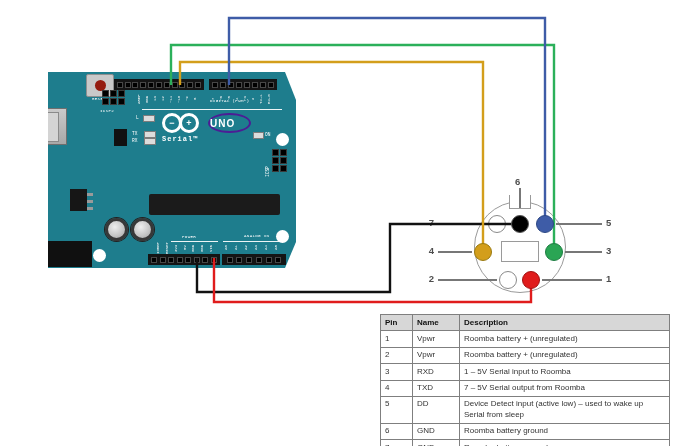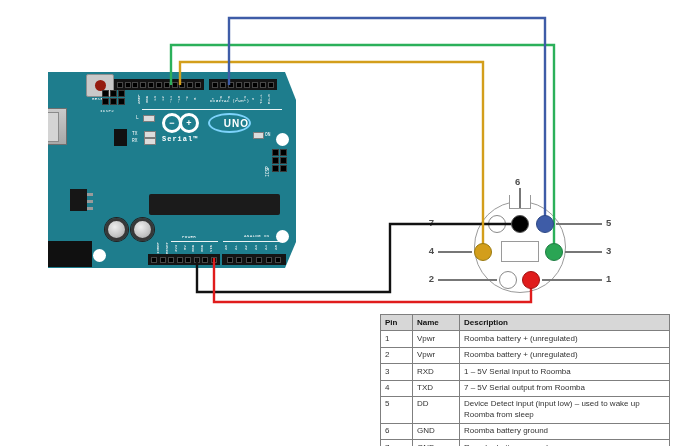--- a/index.html
+++ b/index.html
@@ -21,22 +21,22 @@
   .hdr-grid{position:absolute;display:flex;flex-wrap:wrap;gap:3px;}
   .hdr-grid .pin-sq{width:5px;height:5px;box-shadow:0 0 0 1px #3a3a3a;}
   .vstrip{position:absolute;display:flex;height:16px;}
   .vlabel{flex:1;display:flex;align-items:flex-start;justify-content:center;
           writing-mode:vertical-rl;transform:rotate(180deg);
           font:4px "Liberation Mono",monospace;color:#f2f2f2;line-height:1;overflow:visible;}
   .led{position:absolute;width:10px;height:5px;background:#dcdcdc;border:.5px solid #7c7c7c;}
   .ledlbl{position:absolute;font:4.5px "Liberation Mono",monospace;color:#fff;}
   .logo-c{position:absolute;width:20px;height:20px;border:3px solid #fff;border-radius:50%;box-sizing:border-box;
           display:flex;align-items:center;justify-content:center;font:bold 9px "Liberation Sans",sans-serif;color:#fff;}
-  .uno-badge{position:absolute;left:160px;top:41px;width:43px;height:20px;border:2px solid #7dd3fc;border-radius:50%;
-             box-sizing:border-box;display:flex;align-items:center;justify-content:flex-end;
+  .uno-badge{position:absolute;left:160px;top:41px;width:43px;height:20px;border:2px solid #4c1d95;border-radius:50%;
+             box-sizing:border-box;display:flex;align-items:center;justify-content:flex-start;
              font:bold 10px "Liberation Sans",sans-serif;color:#fff;letter-spacing:1px;}
   .brand{position:absolute;left:114px;top:63px;font:bold 7px "Liberation Mono",monospace;color:#fff;letter-spacing:1px;}
   .dip{position:absolute;left:101px;top:122px;width:131px;height:21px;background:#1b1b1b;border-radius:2px;}
   .cap{position:absolute;width:23px;height:23px;border-radius:50%;border:3px solid #383838;box-sizing:border-box;
        background:radial-gradient(circle at 40% 35%,#efefef,#c4c4c4 60%,#9d9d9d);box-shadow:0 0 0 1px #222;}
   .usb{position:absolute;left:-18px;top:36px;width:35px;height:35px;background:linear-gradient(180deg,#cacaca,#a8a8a8);
        border:1px solid #6e6e6e;}
   .usb-face{position:absolute;left:0;top:3px;width:26px;height:28px;background:#d4d4d4;border:1px solid #8a8a8a;}
   .pwrjack{position:absolute;left:-14px;top:169px;width:58px;height:26px;background:#101010;border-radius:4px 0 0 4px;}
   .pwrjack-in{position:absolute;left:3px;top:6px;width:9px;height:13px;background:#3d3d3d;}
@@ -299,21 +299,21 @@
           <td>1 – 5V Serial input to Roomba</td>
         </tr>
         <tr>
           <td>4</td>
           <td>TXD</td>
           <td>7 – 5V Serial output from Roomba</td>
         </tr>
         <tr>
           <td>5</td>
           <td>DD</td>
-          <td>Device Detect input (input low) – used to wake up Roomba from sleep</td>
+          <td>Device Detect input (active low) – used to wake up Serial from sleep</td>
         </tr>
         <tr>
           <td>6</td>
           <td>GND</td>
           <td>Roomba battery ground</td>
         </tr>
         <tr>
           <td>7</td>
           <td>GND</td>
           <td>Roomba battery ground</td>

